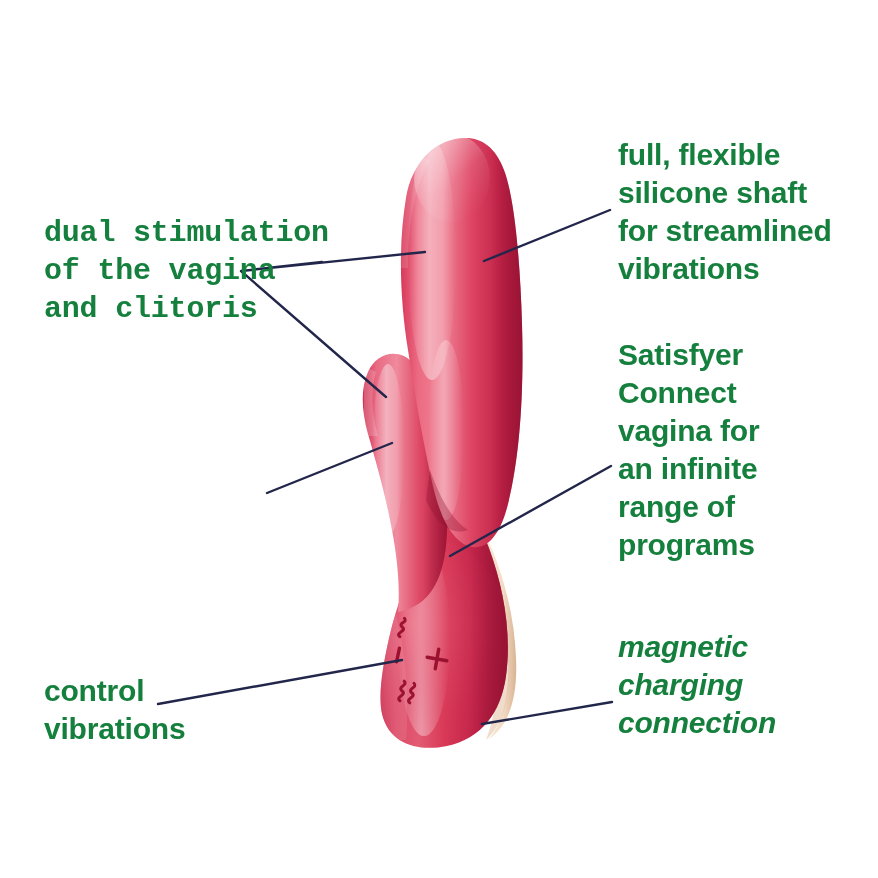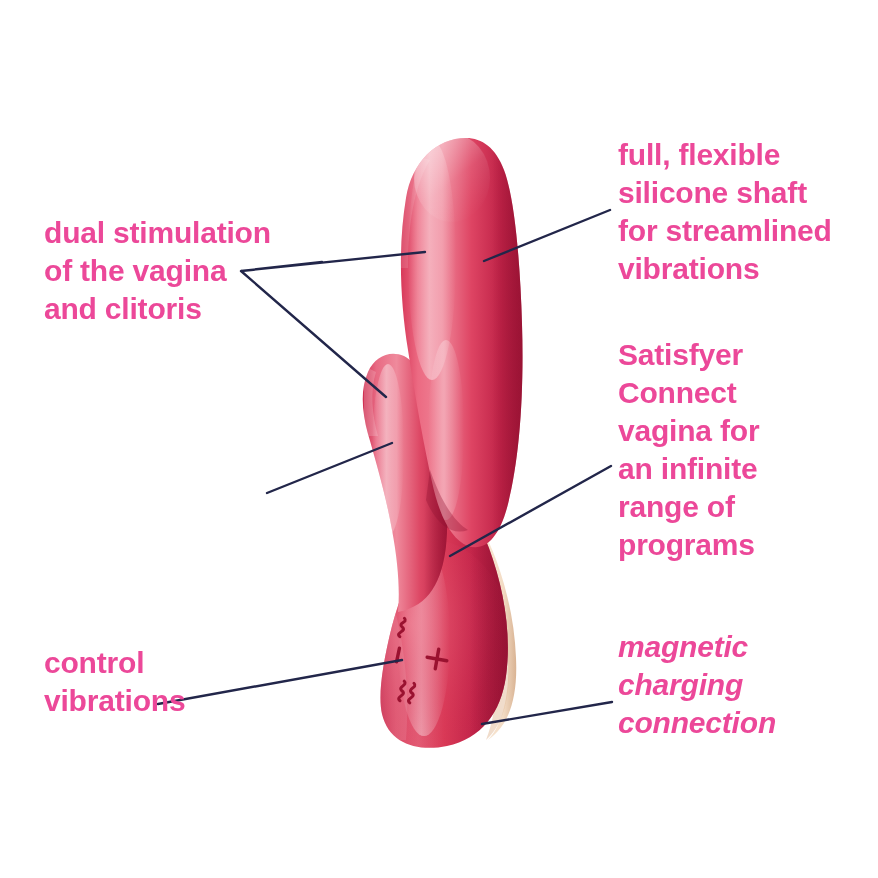--- a/index.html
+++ b/index.html
@@ -20,31 +20,31 @@
   }
   #artwork {
     position: absolute;
     left: 0;
     top: 0;
     width: 878px;
     height: 878px;
   }
   .callout {
     position: absolute;
-    color: #ec4899;
+    color: #15803d;
     font-family: "Liberation Sans", sans-serif;
     font-weight: 600;
     font-size: 30px;
     line-height: 38px;
     letter-spacing: -0.2px;
     white-space: pre-line;
   }
-  #cal-dual      { left: 44px;  top: 214px; width: 300px; }
+  #cal-dual      { left: 44px;  top: 214px; width: 300px; font-family: Liberation Mono, monospace; }
   #cal-smooth    { left: 44px;  top: 442px; width: 300px; }
-  #cal-control   { left: 44px;  top: 644px; width: 300px; }
+  #cal-control   { left: 44px;  top: 672px; width: 300px; }
   #cal-shaft     { left: 618px; top: 136px; width: 250px; }
   #cal-connect   { left: 618px; top: 336px; width: 230px; }
   #cal-magnetic  { left: 618px; top: 628px; width: 250px; font-style: italic; }
 </style>
 </head>
 <body>
 
 <div id="stage">
 
   <svg id="artwork" viewBox="0 0 878 878" xmlns="http://www.w3.org/2000/svg">

